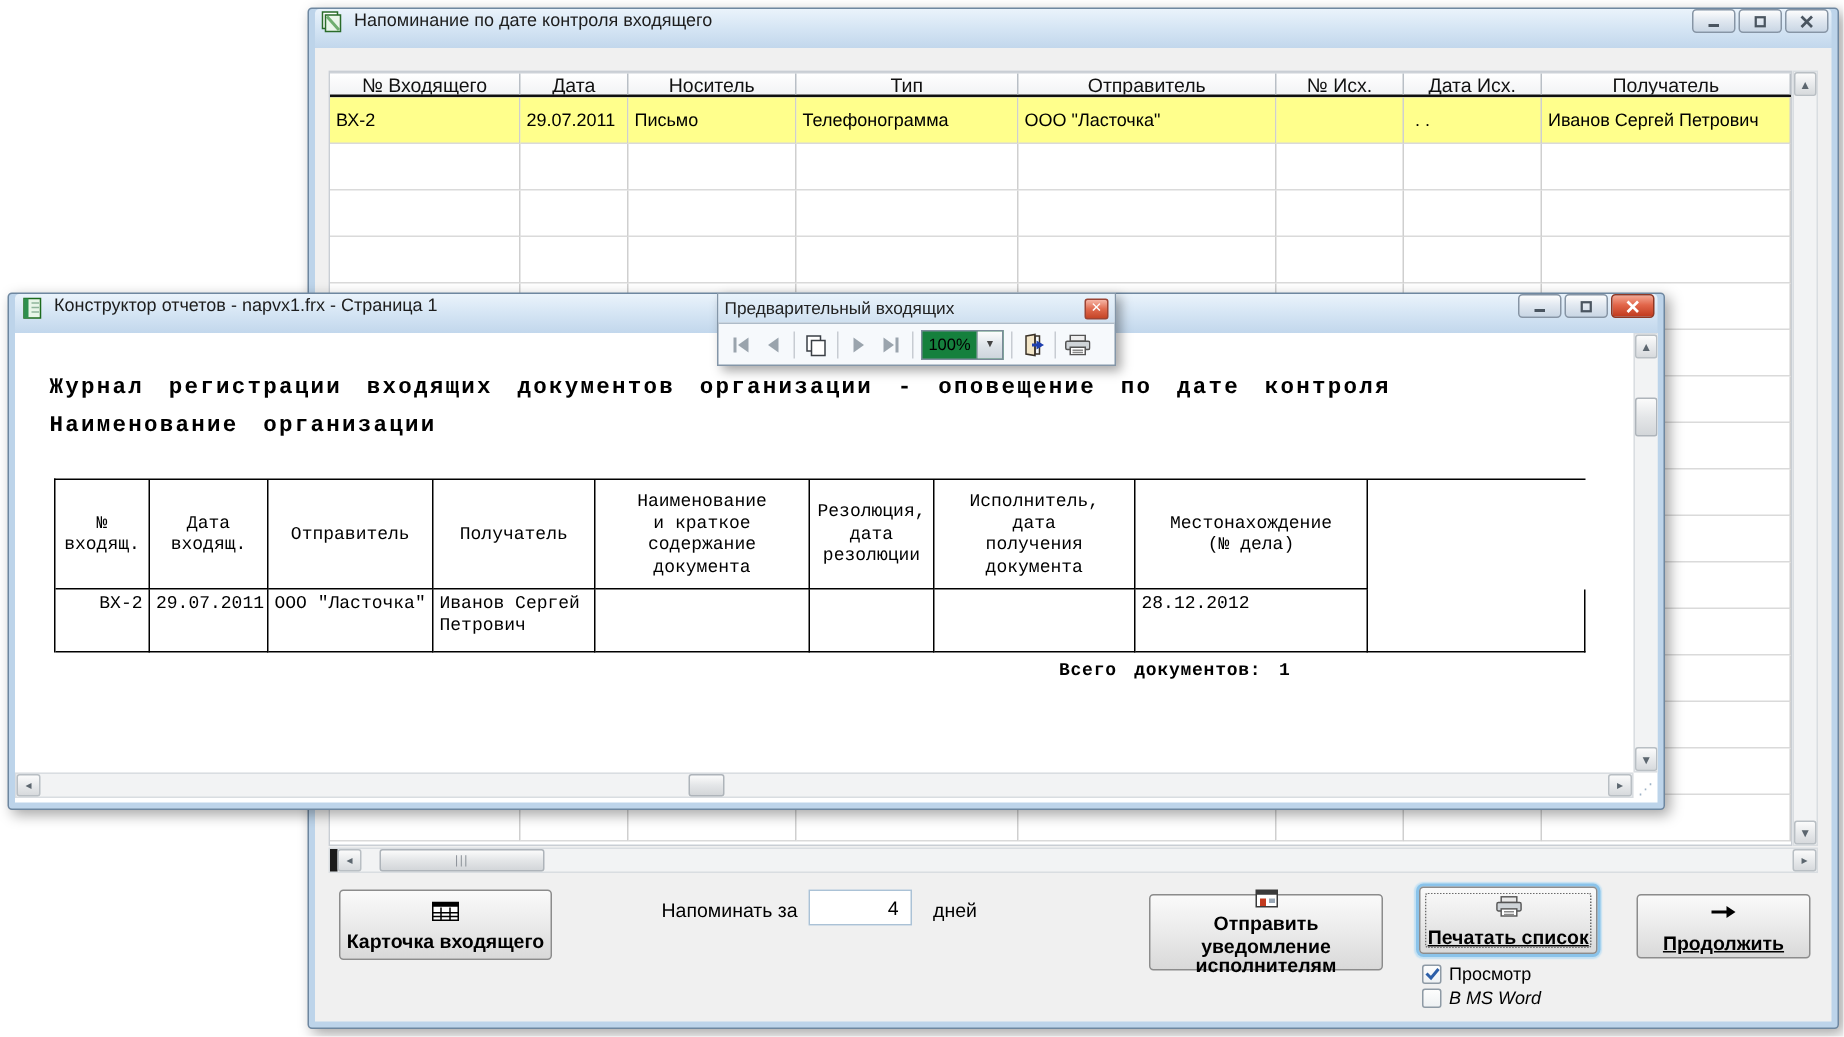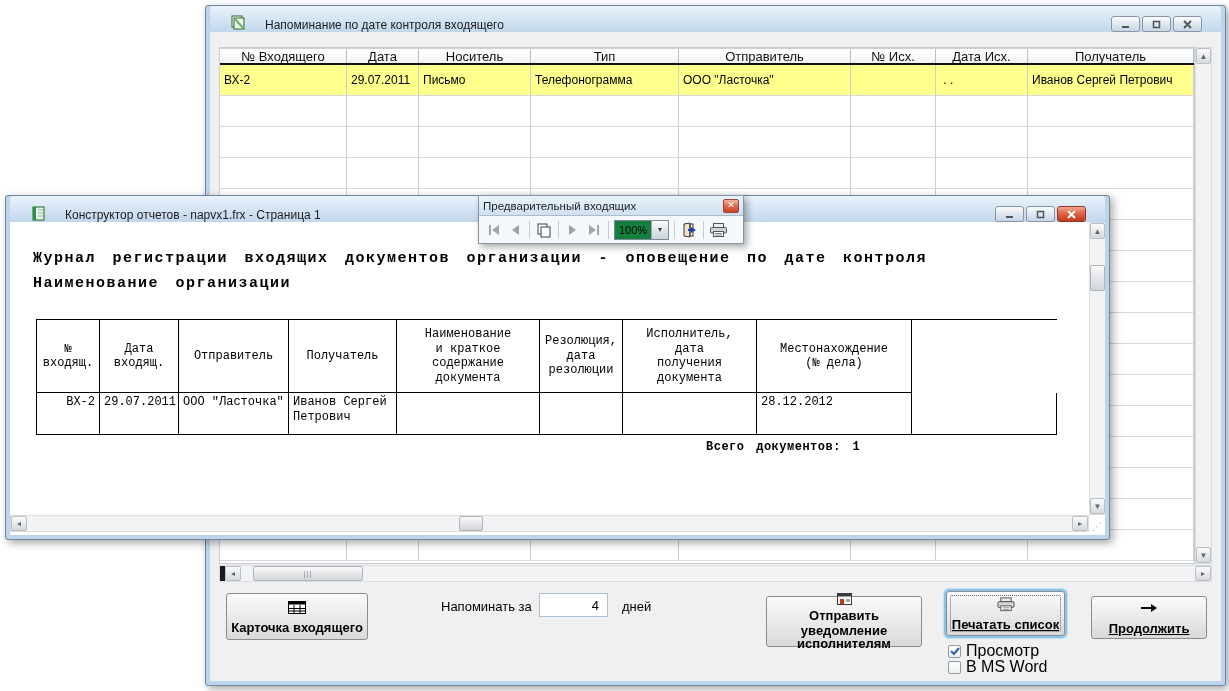--- a/index.html
+++ b/index.html
@@ -1,21 +1,21 @@
 <!DOCTYPE html>
 <html><head>
 <meta charset="utf-8">
 <style>
   html,body{margin:0;padding:0;}
   body{width:1229px;height:691px;position:relative;background:#ffffff;overflow:hidden;
        font-family:"Liberation Sans",sans-serif;}
   
   .win{position:absolute;border:1px solid #6e87a0;background:#bdd4ea;border-radius:3px;
        box-shadow:3px 3px 9px rgba(0,0,0,.35);box-sizing:border-box;padding:0 4px 4px 4px;}
-  .titlebar{height:26px;display:flex;align-items:flex-end;gap:18px;padding:0 19px;
+  .titlebar{height:26px;display:flex;align-items:flex-start;gap:6px;padding:0 2px;
        background:linear-gradient(#eaf3fb,#d5e5f4 50%,#c2d7ec);border-radius:3px 3px 0 0;}
   .titlebar .ttext{font-size:12px;color:#1d1d1d;white-space:nowrap;overflow:hidden;flex:1;}
   .capbox{display:flex;gap:2px;}
   .cap{width:29px;height:16px;border:1px solid #8795a5;border-radius:3px;box-sizing:border-box;
        background:linear-gradient(#fdfdfd,#e2e9f1 45%,#c9d6e4);display:flex;align-items:center;
        justify-content:center;font-size:9px;color:#4a5560;line-height:1;}
   .cap svg{display:block;}
   .cap.close-red{background:linear-gradient(#f4a894,#e2664a 45%,#c03a1e);border-color:#8f3723;color:#fff;}
   .client{position:relative;background:#f0f0f0;width:100%;height:calc(100% - 26px);overflow:hidden;}
   
@@ -36,21 +36,21 @@
        border-radius:2px;display:flex;align-items:center;justify-content:center;color:#8a9097;
        font-size:8px;letter-spacing:1px;box-sizing:border-box;}
   
   .wbtn{position:absolute;display:flex;flex-direction:column;align-items:center;justify-content:center;
        gap:4px;background:linear-gradient(#fafafa,#ececec 45%,#d9d9d9);border:1px solid #8c8c8c;
        border-radius:3px;font-weight:bold;font-size:13px;color:#000;text-align:center;
        box-sizing:border-box;line-height:15px;}
   .flabel{position:absolute;font-weight:normal;font-size:13px;color:#000;}
   .finput{position:absolute;border:1px solid #abc2d6;background:#fff;font-size:13px;
        text-align:right;padding:0 8px 0 4px;box-sizing:border-box;font-family:"Liberation Sans",sans-serif;}
-  .cbrow{position:absolute;display:flex;align-items:center;gap:5px;font-size:16px;color:#000;}
+  .cbrow{position:absolute;display:flex;align-items:center;gap:5px;font-size:12px;color:#000;}
   .cbbox{width:13px;height:13px;background:linear-gradient(#fdfdfd,#eef1f3);border:1px solid #8e9aa5;
        border-radius:2px;display:flex;align-items:center;justify-content:center;box-sizing:border-box;}
   .focusring{box-shadow:0 0 0 2px #8ac3ea,0 0 1px 3px #c2e0f3;}
   .dotted{position:absolute;inset:3px;border:1px dotted #6b6b6b;border-radius:2px;pointer-events:none;}
   .ulined{text-decoration:underline;}
   
   #report-client{background:#fff;}
   .rheading{position:absolute;font-family:"Liberation Mono","DejaVu Sans Mono",monospace;
        font-weight:bold;font-size:15px;color:#000;letter-spacing:1.5px;word-spacing:6px;white-space:nowrap;}
   #report-table{position:absolute;border-left:1px solid #000;border-top:1px solid #000;}
@@ -346,21 +346,21 @@
     </div>
 
     <div class="cbrow" style="left:738px;top:610px;">
       <span class="cbbox">
         <svg width="10" height="9" viewBox="0 0 10 9">
             <path d="M1 4 L4 7 L9 1" stroke="#2d5fa8" stroke-width="2" fill="none"></path>
           </svg>
       </span>
       <span>Просмотр</span>
     </div>
-    <div class="cbrow" style="left:738px;top:626px;">
+    <div class="cbrow" style="left:738px;top:626px;font-style:italic;">
       <span class="cbbox"></span>
       <span>В MS Word</span>
     </div>
 
     <div class="wbtn" style="left:881px;top:564px;width:116px;height:43px;">
       <span class="pt-ico">
         <svg width="18" height="10" viewBox="0 0 18 10">
             <path d="M1 4 H11 V1 L17 5 L11 9 V6 H1 Z" fill="#000"></path>
           </svg>
       </span>

